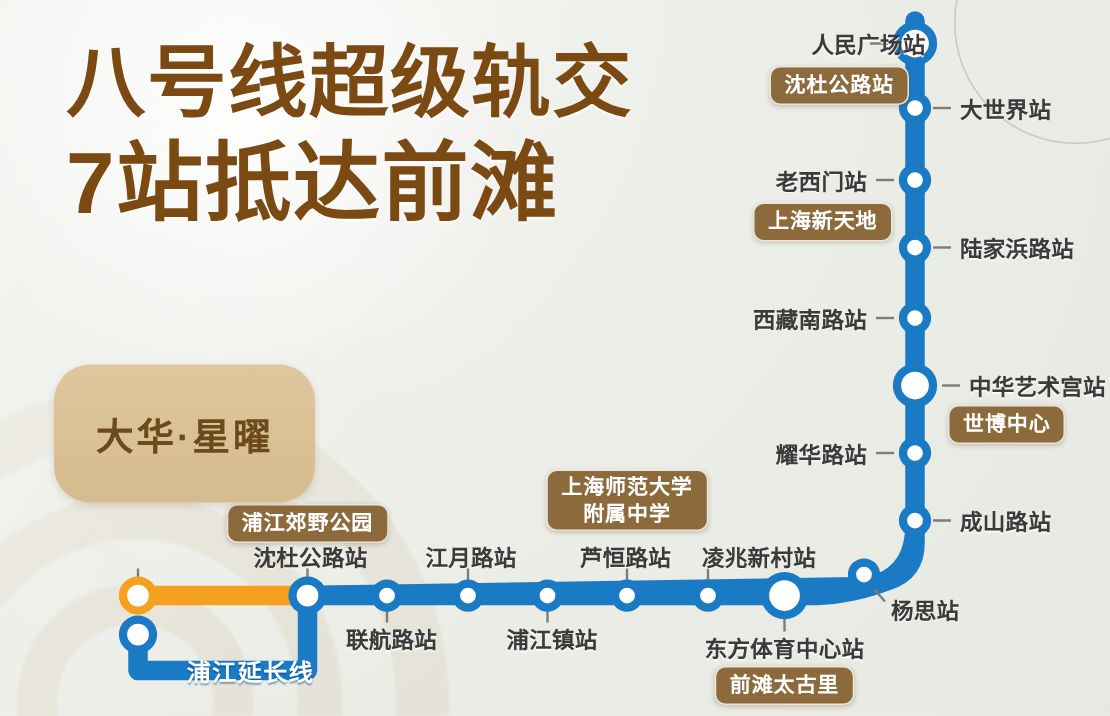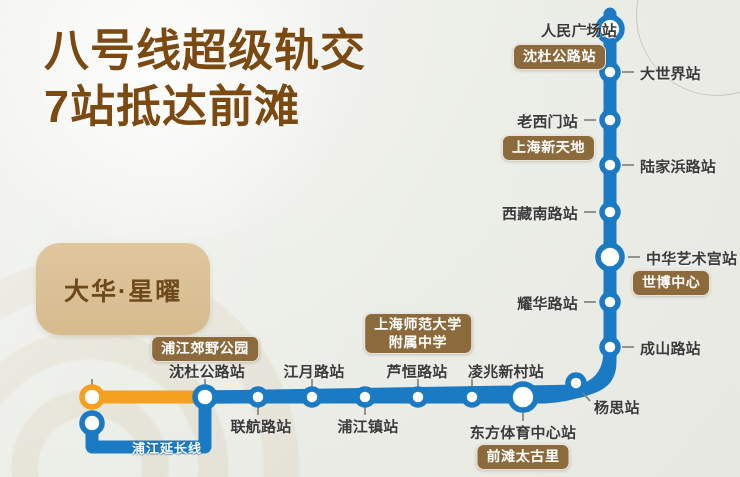--- a/index.html
+++ b/index.html
@@ -41,22 +41,22 @@
           border:1.4px solid rgba(150,150,140,0.40);pointer-events:none;}
   .sheen{position:absolute;left:0;top:0;width:740px;height:477px;pointer-events:none;
          background:linear-gradient(118deg,rgba(255,255,255,0.42) 0%,rgba(255,255,255,0.06) 42%,rgba(255,255,255,0) 62%);}
 
   
   .headline{position:absolute;left:44px;top:26px;z-index:8;}
   .headline .l{
     display:block;color:#7a4a12;font-weight:bold;letter-spacing:1px;line-height:1.12;
     text-shadow:0 2px 0 rgba(255,255,255,0.55);
   }
-  .headline .l1{font-size:45px;}
-  .headline .l2{font-size:45px;margin-top:6px;}
+  .headline .l1{font-size:53px;}
+  .headline .l2{font-size:58px;margin-top:6px;}
 
   
   .brand{
     position:absolute;left:36px;top:243px;z-index:8;
     padding:28px 28px;border-radius:24px;
     background:linear-gradient(180deg,#dfc69d 0%,#d6bb8e 100%);
     box-shadow:0 2px 5px rgba(120,95,60,0.18);
   }
   .brand span{color:#6d4a1c;font-size:25px;font-weight:bold;letter-spacing:2px;}
 
@@ -80,21 +80,21 @@
     padding:3px 9px;border-radius:7px;line-height:1.25;
     border:1.6px solid rgba(255,255,255,0.82);
     box-shadow:0 1px 3px rgba(90,70,40,0.25);
   }
   .poi.c{transform:translate(-50%,0);}
   .poi.two{padding:2px 9px;}
 
   
   .chip{
     position:absolute;z-index:7;white-space:nowrap;
-    color:#ffffff;font-size:13px;font-weight:bold;letter-spacing:1px;
+    color:#ffffff;font-size:16px;font-weight:bold;letter-spacing:1px;
     transform:translate(-50%,-50%);
     text-shadow:0 1px 1px rgba(0,60,110,0.45);
   }
 </style>
 </head>
 <body>
 
 <div id="poster">
 
   <div class="glow-tl"></div>

